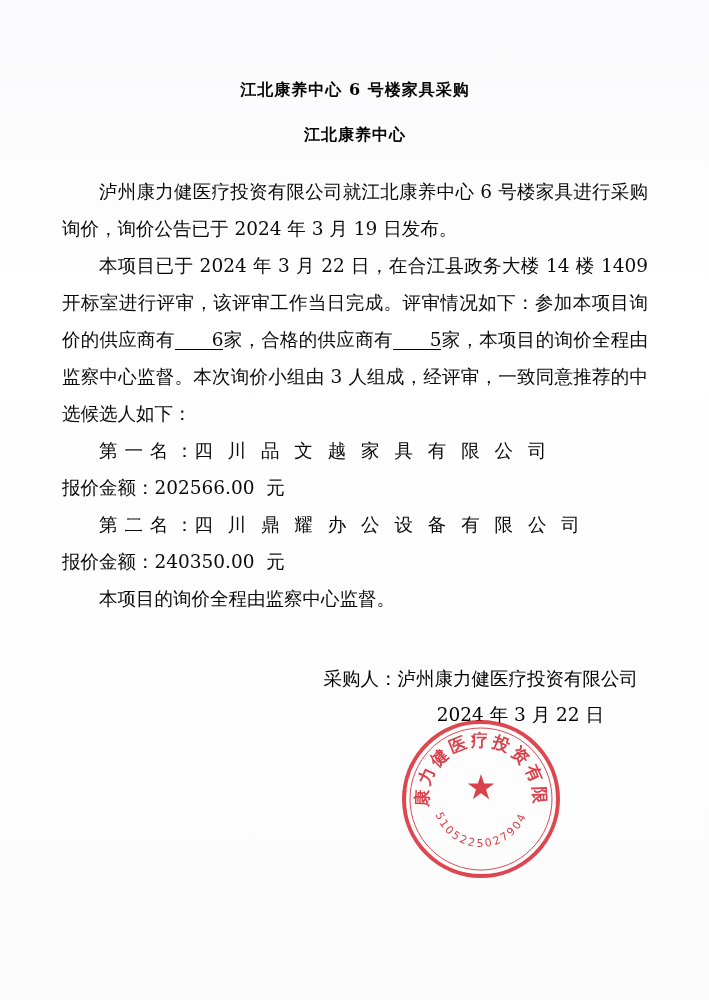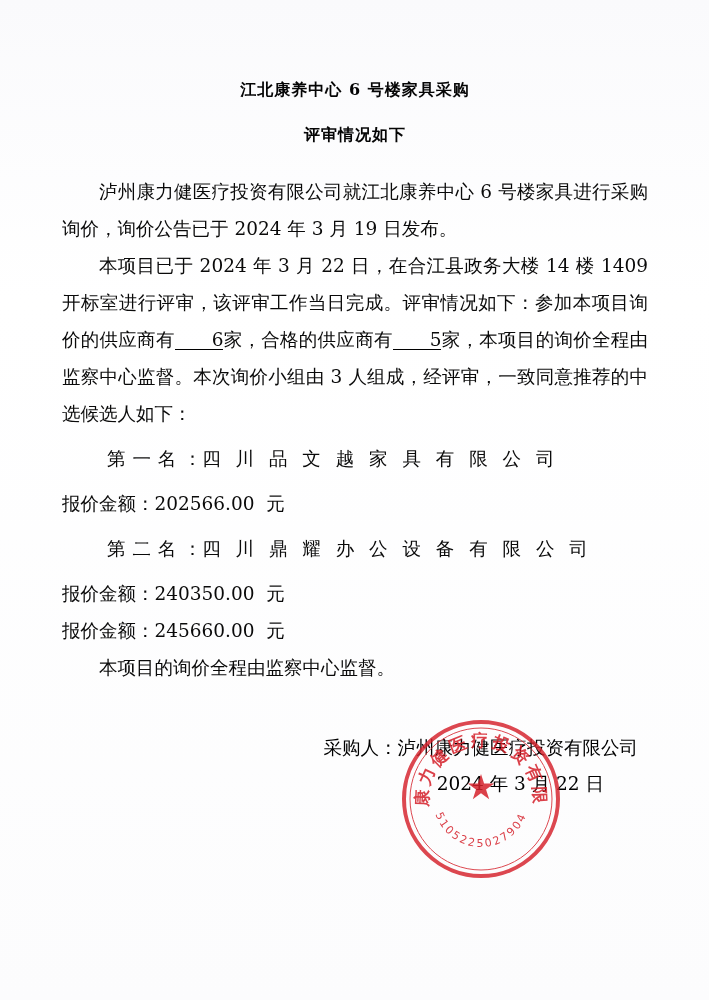--- a/index.html
+++ b/index.html
@@ -60,21 +60,21 @@
   }
   .blank {
     display: inline-block;
     min-width: 22px;
     text-align: center;
     border-bottom: 1px solid #000;
     line-height: 1.05;
   }
   .rank-line {
     text-indent: 2em;
-    margin: 8px;
+    margin: 0;
     letter-spacing: 0.5px;
   }
   .rank-name {
     letter-spacing: 4.5px;
   }
   .amount-line {
     margin: 0;
     text-indent: 0;
   }
   .sign-block {
@@ -104,36 +104,35 @@
 </style>
 </head>
 <body>
 
 <div class="page">
 
   <div class="content">
 
     <div class="title-block">
       <div class="title-line">江北康养中心 6 号楼家具采购</div>
-      <div class="title-line second">评审情况如下</div>
+      <div class="title-line second">江北康养中心</div>
     </div>
 
     <div class="body-text">
 
       <p class="para">泸州康力健医疗投资有限公司就江北康养中心 6 号楼家具进行采购询价，询价公告已于 2024 年 3 月 19 日发布。</p>
 
       <p class="para"><span>本项目已于 2024 年 3 月 22 日，在合江县政务大楼 14 楼 1409 开标室进行评审，该评审工作当日完成。评审情况如下：参加本项目询价的供应商有</span><span class="blank">6</span><span>家，合格的供应商有</span><span class="blank">5</span><span>家，本项目的询价全程由监察中心监督。本次询价小组由 3 人组成，经评审，一致同意推荐的中选候选人如下：</span></p>
 
       <p class="rank-line"><span>第 一 名 ：</span><span class="rank-name">四 川 品 文 越 家 具 有 限 公 司</span></p>
       <p class="amount-line"><span>报价金额：</span><span class="nums-tight">202566.00</span>&nbsp;&nbsp;<span>元</span></p>
 
       <p class="rank-line"><span>第 二 名 ：</span><span class="rank-name">四 川 鼎 耀 办 公 设 备 有 限 公 司</span></p>
       <p class="amount-line"><span>报价金额：</span><span class="nums-tight">240350.00</span>&nbsp;&nbsp;<span>元</span></p>
 
-      <p class="amount-line"><span>报价金额：</span><span class="nums-tight">245660.00</span>&nbsp;&nbsp;<span>元</span></p>
 
       <p class="para">本项目的询价全程由监察中心监督。</p>
     </div>
 
     <div class="sign-block">
       <div><span>采购人：</span><span>泸州康力健医疗投资有限公司</span></div>
       <div class="sign-date">2024 年 3 月  22 日</div>
     </div>
 
   </div>

